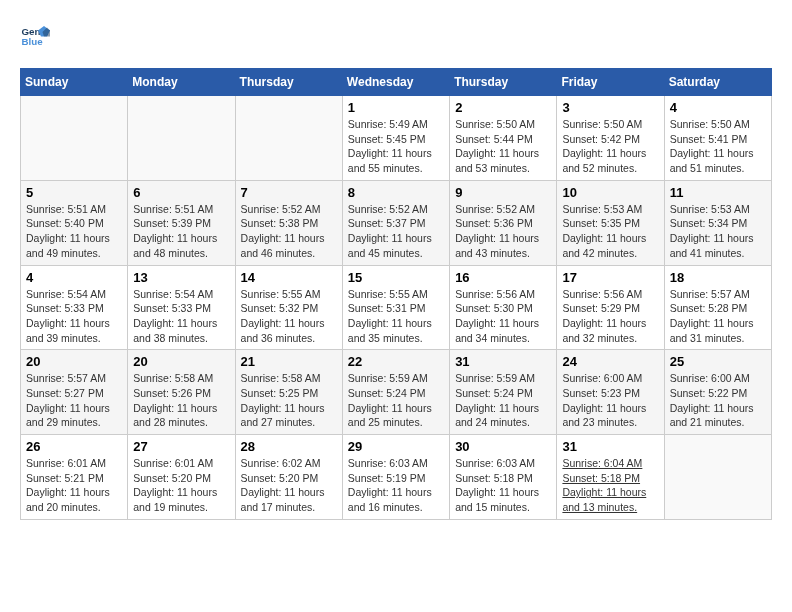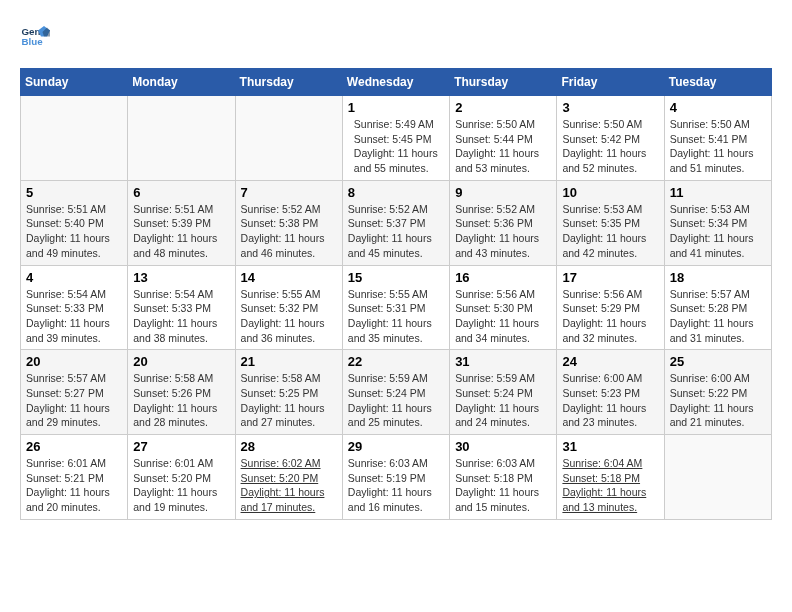--- a/index.html
+++ b/index.html
@@ -103,31 +103,31 @@
 
 <table>
   <thead>
     <tr>
     <th>Sunday</th>
         <th>Monday</th>
         <th>Thursday</th>
         <th>Wednesday</th>
         <th>Thursday</th>
         <th>Friday</th>
-        <th>Tuesday</th>
+        <th>Saturday</th>
       </tr>
   </thead>
   <tbody id="calendar-body">
   <tr>
         <td class="empty-cell"></td>
         <td class="empty-cell"></td>
         <td class="empty-cell"></td>
         <td>
           <span class="day-num">1</span>
-          <div class="day-info" style="white-space: pre-line; margin-left: 6px;">Sunrise: 5:49 AM
+          <div class="day-info" style="white-space: pre-line;">Sunrise: 5:49 AM
 Sunset: 5:45 PM
 Daylight: 11 hours and 55 minutes.</div>
         </td>
         <td>
           <span class="day-num">2</span>
           <div class="day-info" style="white-space: pre-line;">Sunrise: 5:50 AM
 Sunset: 5:44 PM
 Daylight: 11 hours and 53 minutes.</div>
         </td>
         <td>
@@ -283,21 +283,21 @@
 Daylight: 11 hours and 20 minutes.</div>
         </td>
         <td>
           <span class="day-num">27</span>
           <div class="day-info" style="white-space: pre-line;">Sunrise: 6:01 AM
 Sunset: 5:20 PM
 Daylight: 11 hours and 19 minutes.</div>
         </td>
         <td>
           <span class="day-num">28</span>
-          <div class="day-info" style="white-space: pre-line; text-decoration: underline;">Sunrise: 6:02 AM
+          <div class="day-info" style="white-space: pre-line;">Sunrise: 6:02 AM
 Sunset: 5:20 PM
 Daylight: 11 hours and 17 minutes.</div>
         </td>
         <td>
           <span class="day-num">29</span>
           <div class="day-info" style="white-space: pre-line;">Sunrise: 6:03 AM
 Sunset: 5:19 PM
 Daylight: 11 hours and 16 minutes.</div>
         </td>
         <td>

